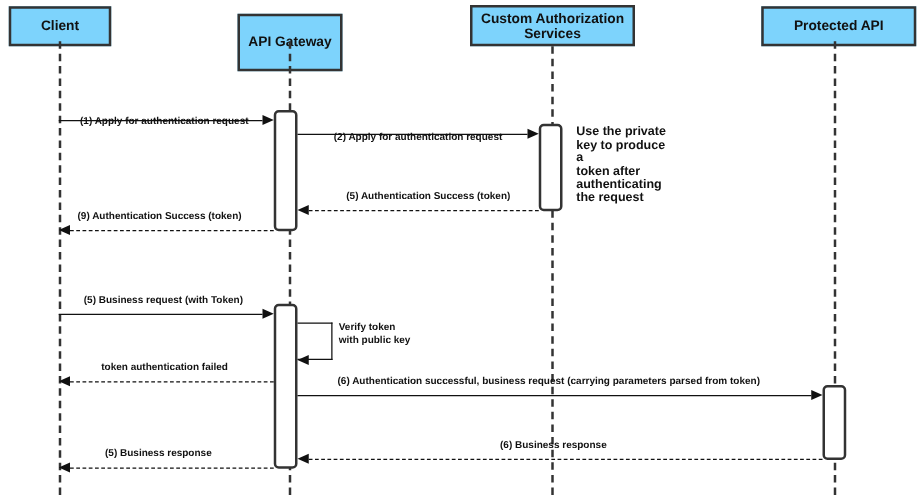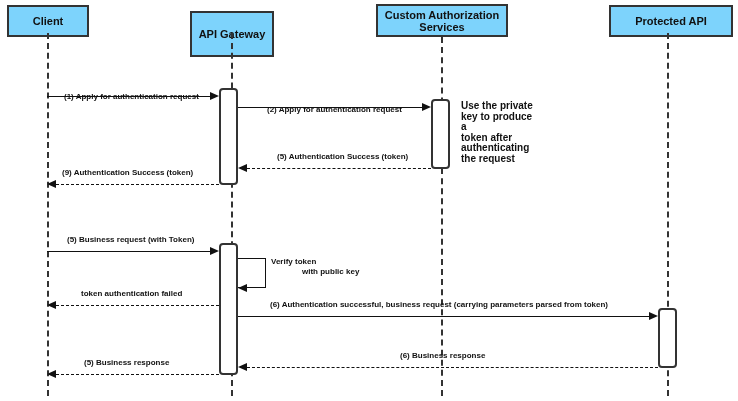--- a/index.html
+++ b/index.html
@@ -146,21 +146,21 @@
   <div class="arrow-head left" style="left:47px;top:179.5px;"></div>
   <div class="msg-label" style="left:62px;top:168px;">(9) Authentication Success (token)</div>
 
   <div class="msg-line" style="left:47px;top:251px;width:163px;"></div>
   <div class="arrow-head right" style="left:210px;top:246.5px;"></div>
   <div class="msg-label" style="left:67px;top:235px;">(5) Business request (with Token)</div>
 
   <div class="self-msg" style="left:238px;top:258px;width:28px;height:30px;"></div>
   <div class="arrow-head left" style="left:238px;top:283.5px;"></div>
   <div class="msg-label" style="left:271px;top:257px;">Verify token</div>
-  <div class="msg-label" style="left:271px;top:267px;margin-left:31px;">with public key</div>
+  <div class="msg-label" style="left:271px;top:267px;">with public key</div>
 
   <div class="msg-line dashed" style="left:56px;top:305px;width:163px;"></div>
   <div class="arrow-head left" style="left:47px;top:300.5px;"></div>
   <div class="msg-label" style="left:81px;top:289px;">token authentication failed</div>
 
   <div class="msg-line" style="left:238px;top:316px;width:411px;"></div>
   <div class="arrow-head right" style="left:649px;top:311.5px;"></div>
   <div class="msg-label" style="left:270px;top:300px;">(6) Authentication successful, business request (carrying parameters parsed from token)</div>
 
   <div class="msg-line dashed" style="left:247px;top:367px;width:411px;"></div>

